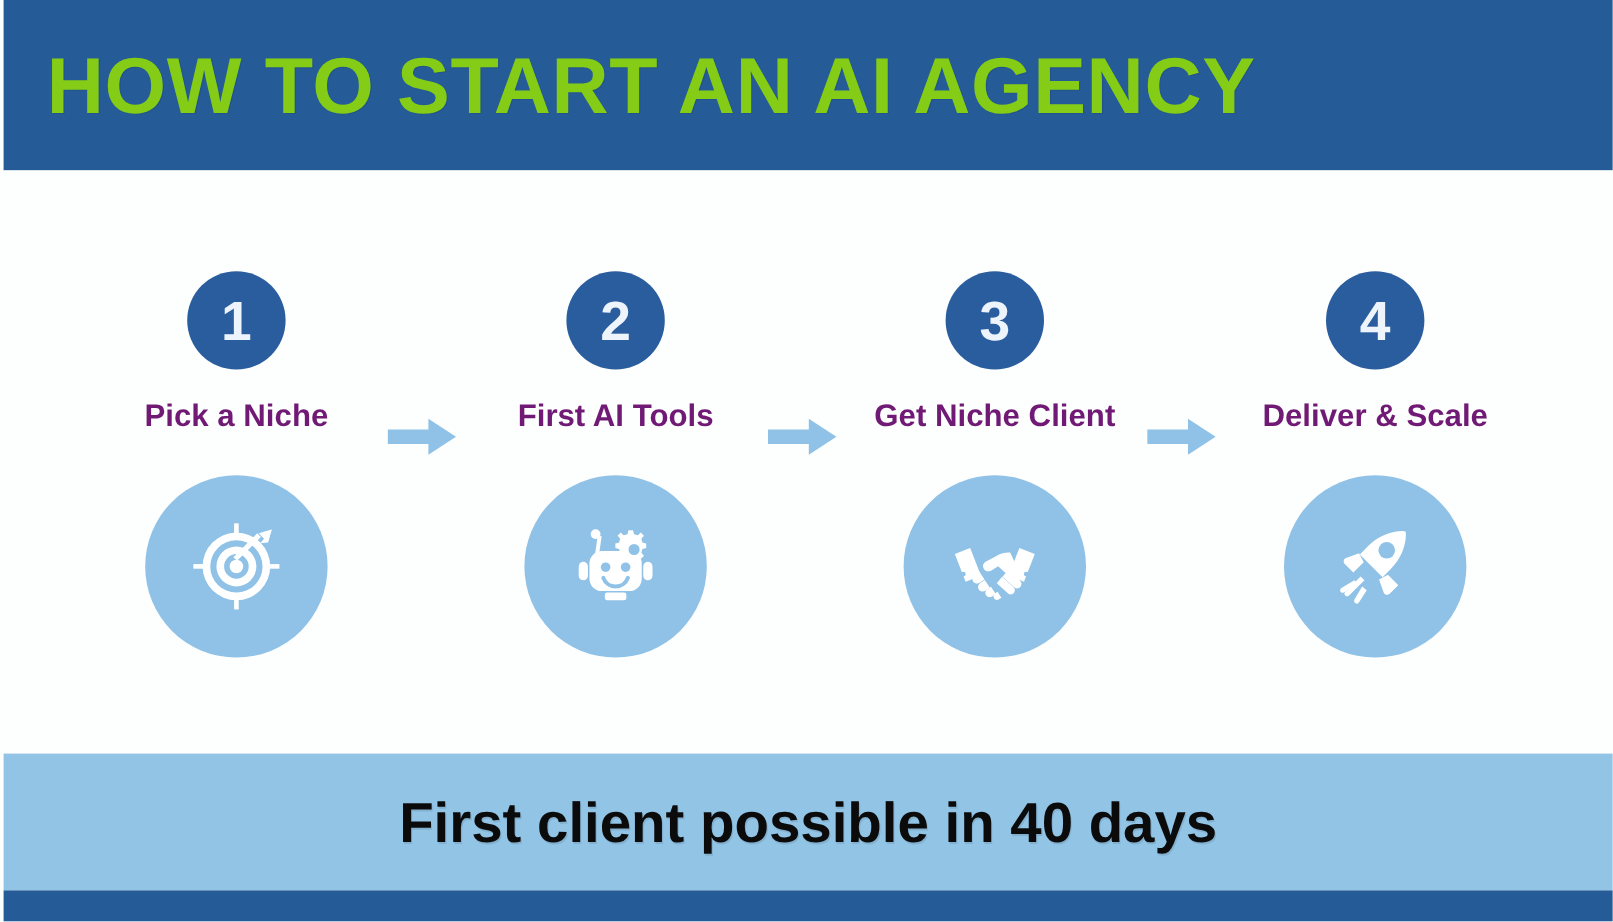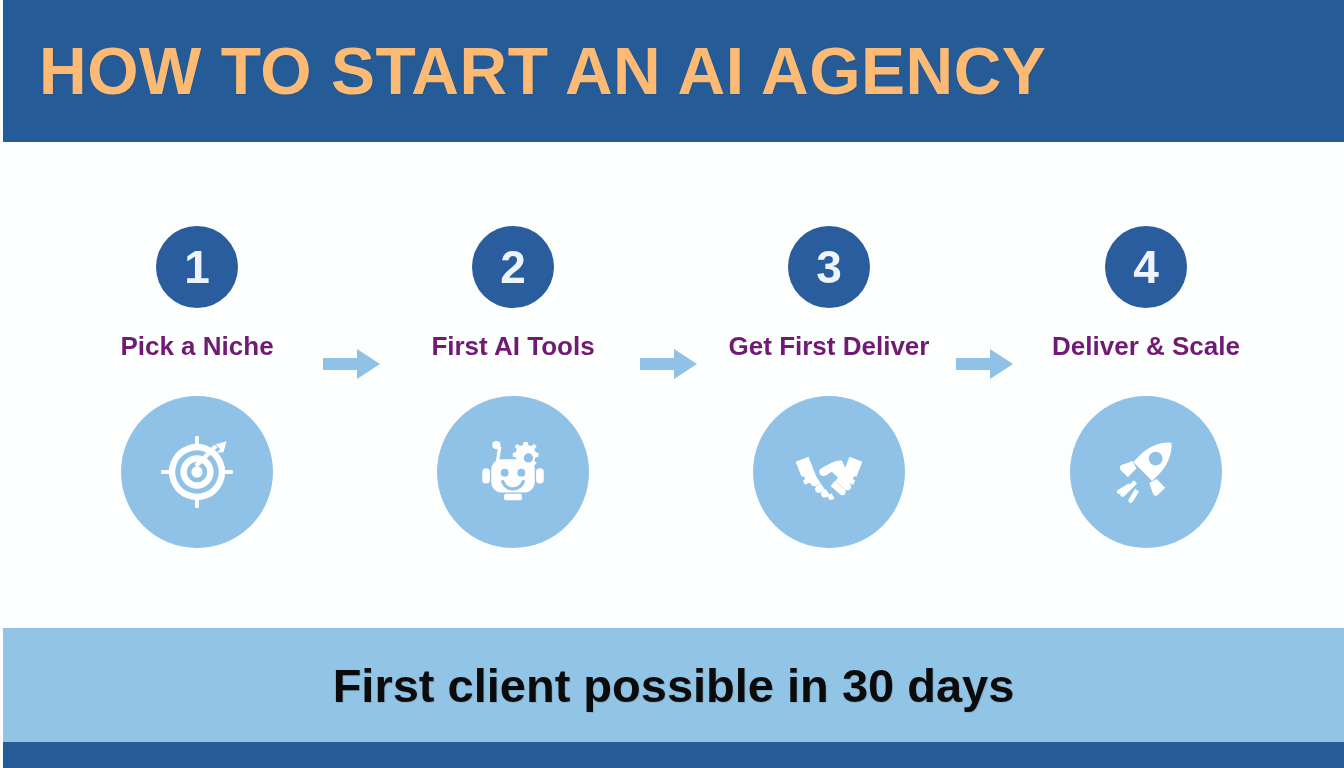--- a/index.html
+++ b/index.html
@@ -29,21 +29,21 @@
     top: 0px;
     width: 1341px;
     height: 142px;
     background: #255B96;
     display: flex;
     align-items: center;
     overflow: hidden;
   }
 
   .header-title {
-    color: #fdba74;
+    color: #84cc16;
     font-family: "Liberation Sans", sans-serif;
     font-size: 66px;
     font-weight: bold;
     letter-spacing: 0.5px;
     line-height: 1;
     margin-left: 36px;
     white-space: nowrap;
     text-shadow: 1px 1px 0 rgba(0,0,0,0.07);
   }
 
@@ -247,21 +247,21 @@
     <div class="arrow arrow-2">
       <span>
         <svg viewBox="0 0 58 36" xmlns="http://www.w3.org/2000/svg">
           <path d="M0 12 L34 12 L34 3 L57 18 L34 33 L34 24 L0 24 Z" fill="#8FC2E6"></path>
         </svg>
       </span>
     </div>
 
     <div class="step step-3">
       <div class="num-circle">3</div>
-      <div class="step-label">Get First Deliver</div>
+      <div class="step-label">Get Niche Client</div>
       <div class="icon-circle">
         <span>
           <svg viewBox="0 0 64 64" xmlns="http://www.w3.org/2000/svg" fill="#ffffff">
 
             <path d="M6 24 L16 20 L23 38 L13 42 Z"></path>
             <circle cx="11.5" cy="37" r="1.6" fill="#8FC2E6"></circle>
 
             <path d="M58 24 L48 20 L41 38 L51 42 Z"></path>
             <circle cx="52.5" cy="37" r="1.6" fill="#8FC2E6"></circle>
 
@@ -310,18 +310,18 @@
 
             <path d="M25.5 27.5 L20.5 32.5 L25 37 L30 32 Z" fill="#8FC2E6" opacity="0"></path>
           </svg>
         </span>
       </div>
     </div>
 
   </div>
 
   <div class="footer-banner">
-    <div class="footer-text">First client possible in 30 days</div>
+    <div class="footer-text">First client possible in 40 days</div>
   </div>
 
   <div class="footer-strip"></div>
 
 </div>
 
 </body></html>

